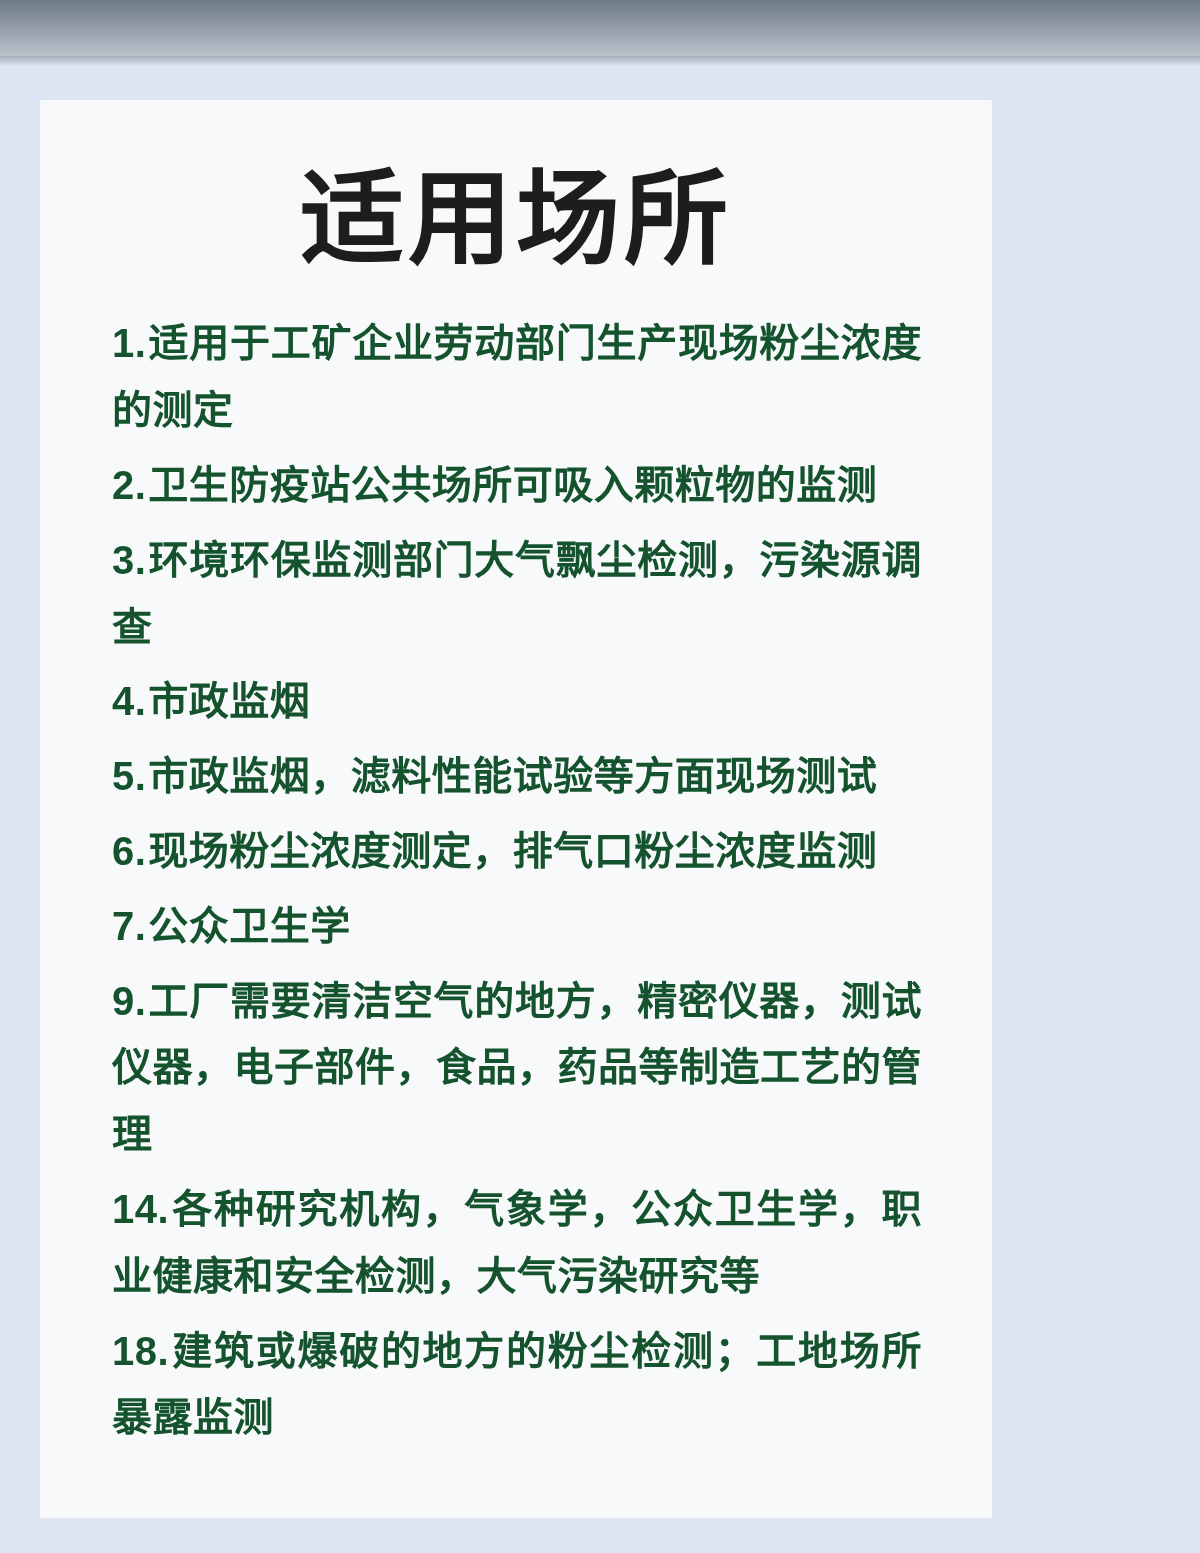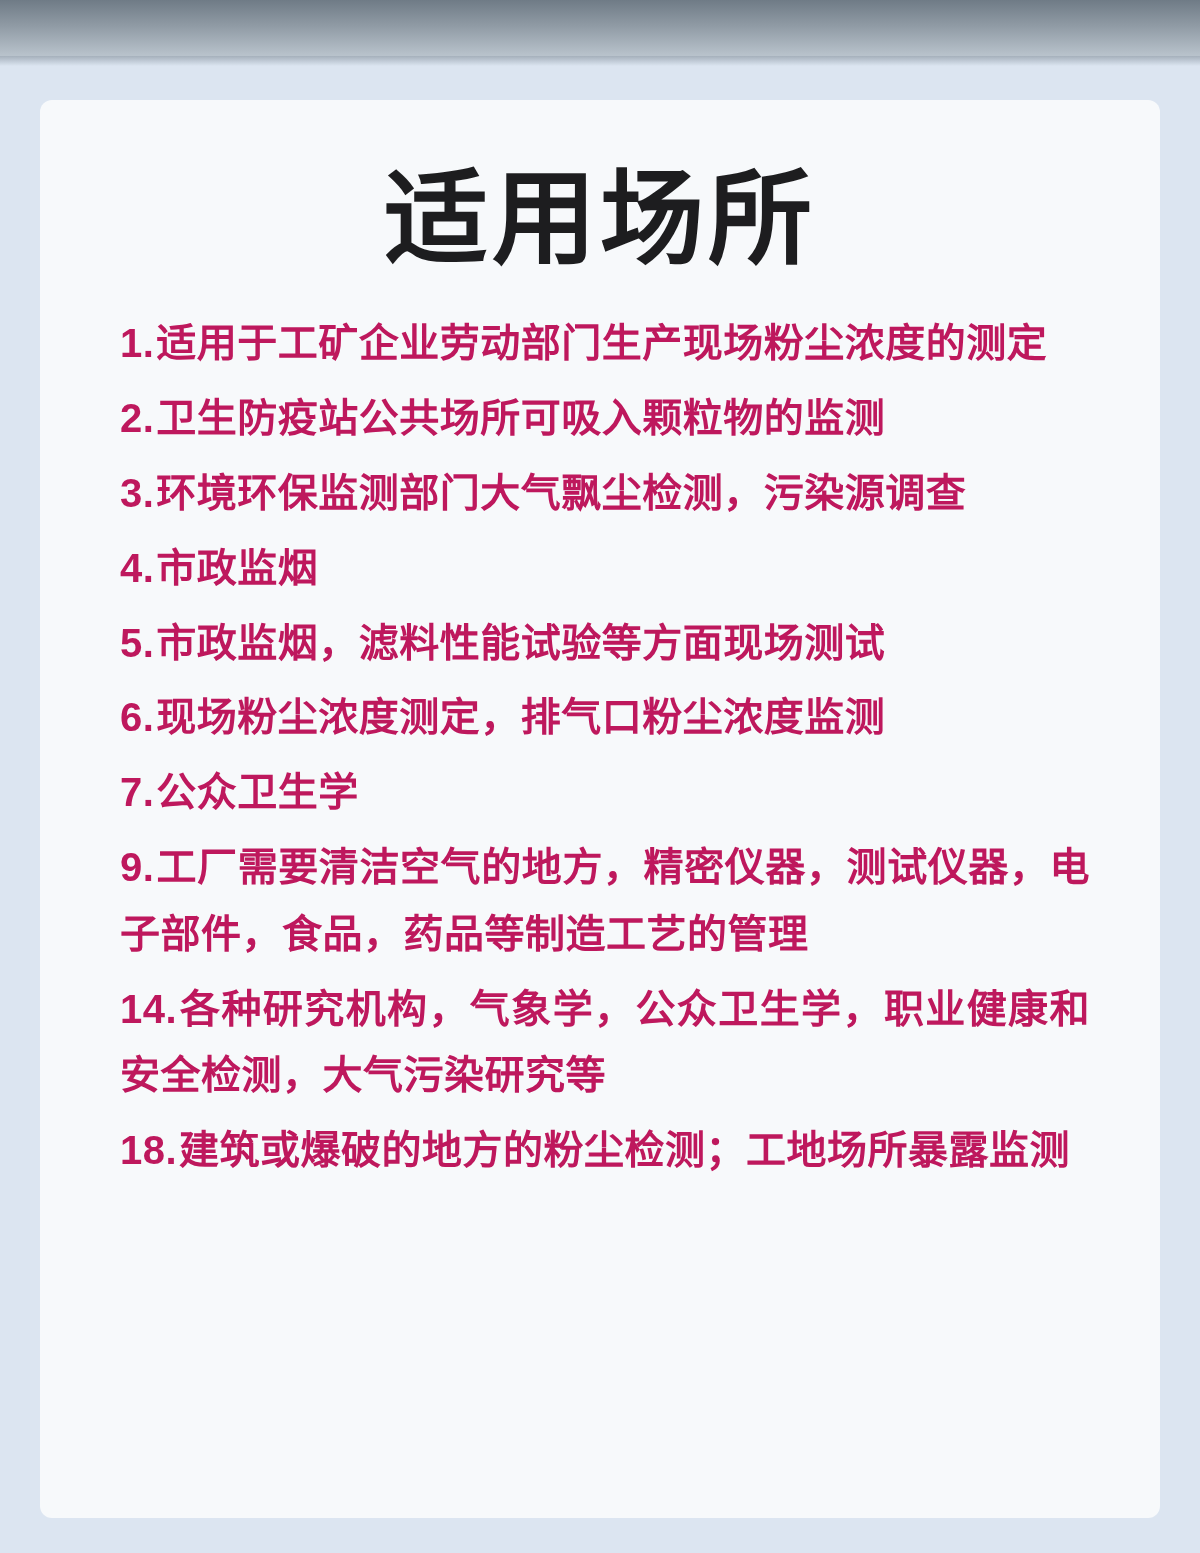--- a/index.html
+++ b/index.html
@@ -36,24 +36,24 @@
     left: 0;
     width: 1200px;
     height: 10px;
     background: linear-gradient(180deg, rgba(120,132,143,0.55) 0%, rgba(219,228,240,0) 100%);
   }
   
   .card {
     position: absolute;
     left: 40px;
     top: 100px;
-    width: 1120px;
+    width: 952px;
     height: 1418px;
     background: #f7f9fb;
-    border-radius: 12px;
+    border-radius: 2px;
     box-sizing: border-box;
     padding: 0;
   }
   .title {
     text-align: center;
     font-size: 104px;
     line-height: 1.1;
     font-weight: 700;
     color: #1d1d1f;
     letter-spacing: 4px;
@@ -63,25 +63,25 @@
   }
   .list {
     list-style: none;
     margin: 0;
     padding: 0 70px 0 72px;
   }
   .list li {
     font-size: 40px;
     line-height: 1.67;
     font-weight: 700;
-    color: #be185d;
+    color: #14532d;
     letter-spacing: 0.5px;
     text-align: justify;
     text-justify: inter-ideograph;
-    margin: 0 0 8px 8px;
+    margin: 0 0 8px 0;
   }
   .list li .num {
     margin-right: 2px;
   }
 </style>
 </head>
 <body>
 
 <div class="page">
 

